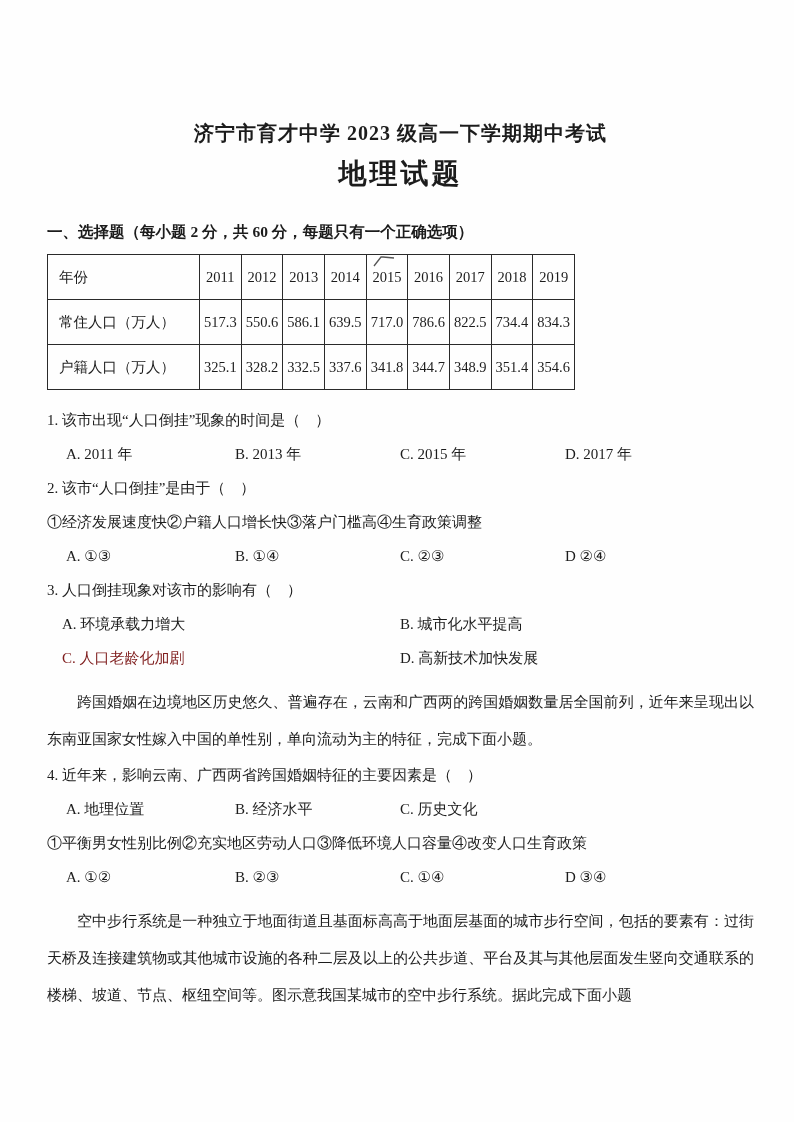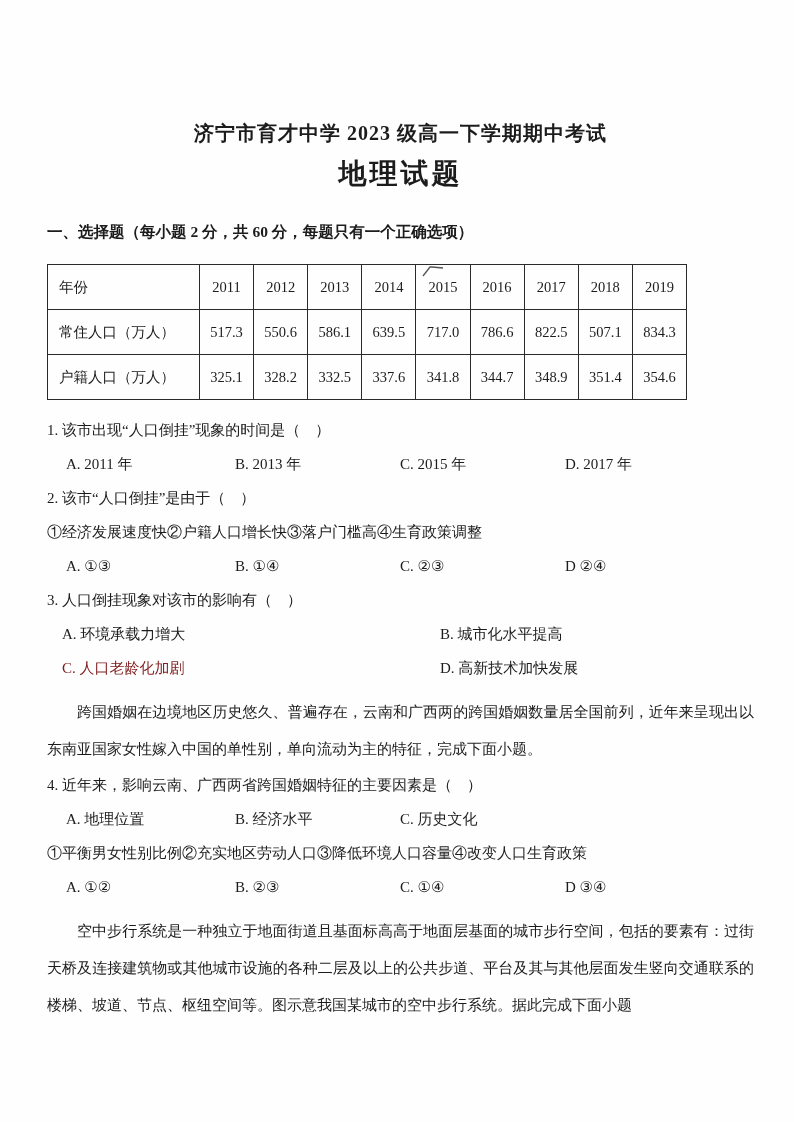--- a/index.html
+++ b/index.html
@@ -36,24 +36,24 @@
     font-weight: 600;
   }
   .passage {
     margin: 9px 0 0 0;
     line-height: 37px;
     text-align: justify;
     text-indent: 2em;
   }
   
   table.pop-table {
-    margin-top: 21px;
+    margin-top: 11px;
     border-collapse: collapse;
     table-layout: fixed;
-    width: 640px;
+    width: 528px;
   }
   table.pop-table td {
     border: 1.5px solid #2a2a2a;
     height: 44px;
     text-align: center;
     font-size: 14.5px;
     padding: 0 2px;
     position: relative;
   }
   table.pop-table td.row-label {
@@ -79,21 +79,20 @@
     grid-template-columns: 169px 165px 165px 1fr;
     align-items: center;
     padding-left: 19px;
   }
   .opt-row2 {
     height: 34px;
     display: grid;
     grid-template-columns: 338px 1fr;
     align-items: center;
     padding-left: 15px;
-    gap: 40px;
   }
   .opt-faded { color: #7f1d1d; }
 </style>
 </head>
 <body>
 
 <div class="page">
 
   <h1 class="exam-title">济宁市育才中学 2023 级高一下学期期中考试</h1>
   <h2 class="exam-subject">地理试题</h2>
@@ -124,21 +123,21 @@
       </tr>
       <tr>
         <td class="row-label">常住人口（万人）</td>
         <td>517.3</td>
         <td>550.6</td>
         <td>586.1</td>
         <td>639.5</td>
         <td>717.0</td>
         <td>786.6</td>
         <td>822.5</td>
-        <td>507.1</td>
+        <td>734.4</td>
         <td>834.3</td>
       </tr>
       <tr>
         <td class="row-label">户籍人口（万人）</td>
         <td>325.1</td>
         <td>328.2</td>
         <td>332.5</td>
         <td>337.6</td>
         <td>341.8</td>
         <td>344.7</td>

